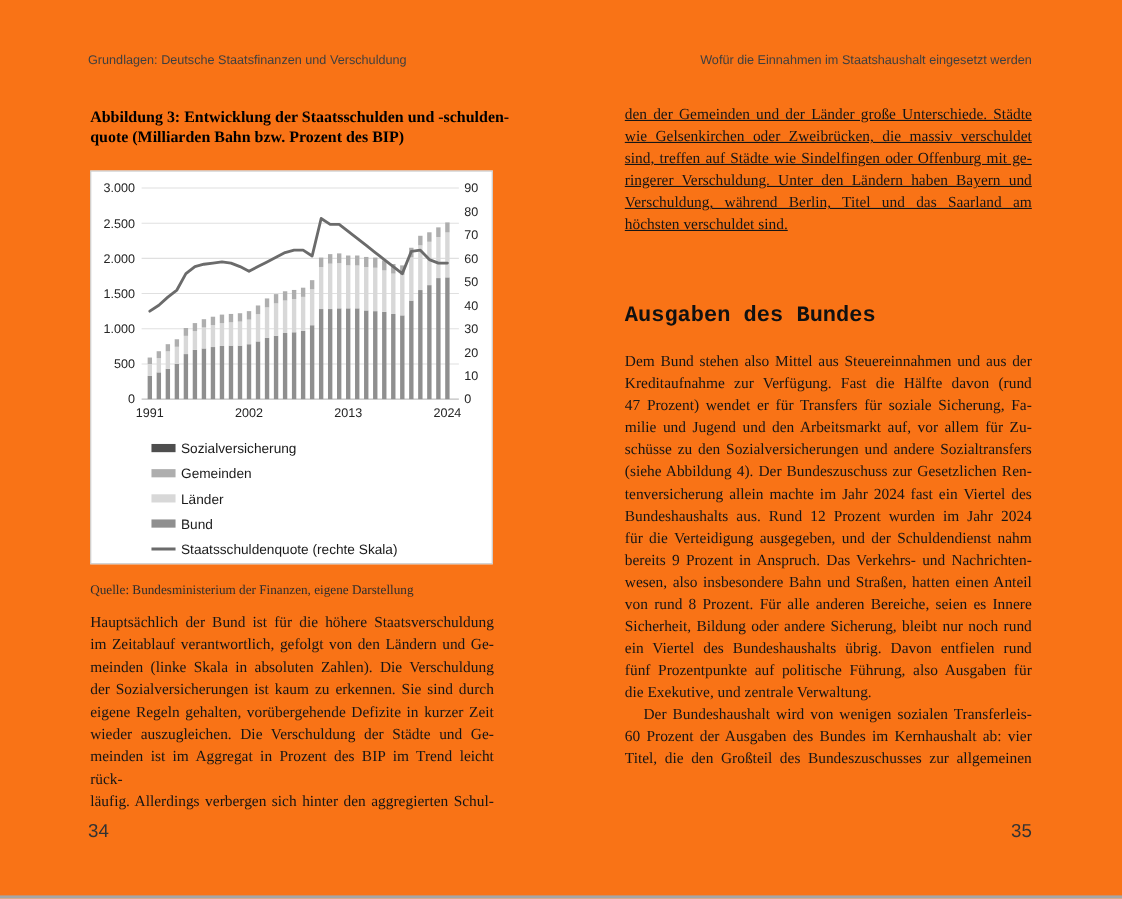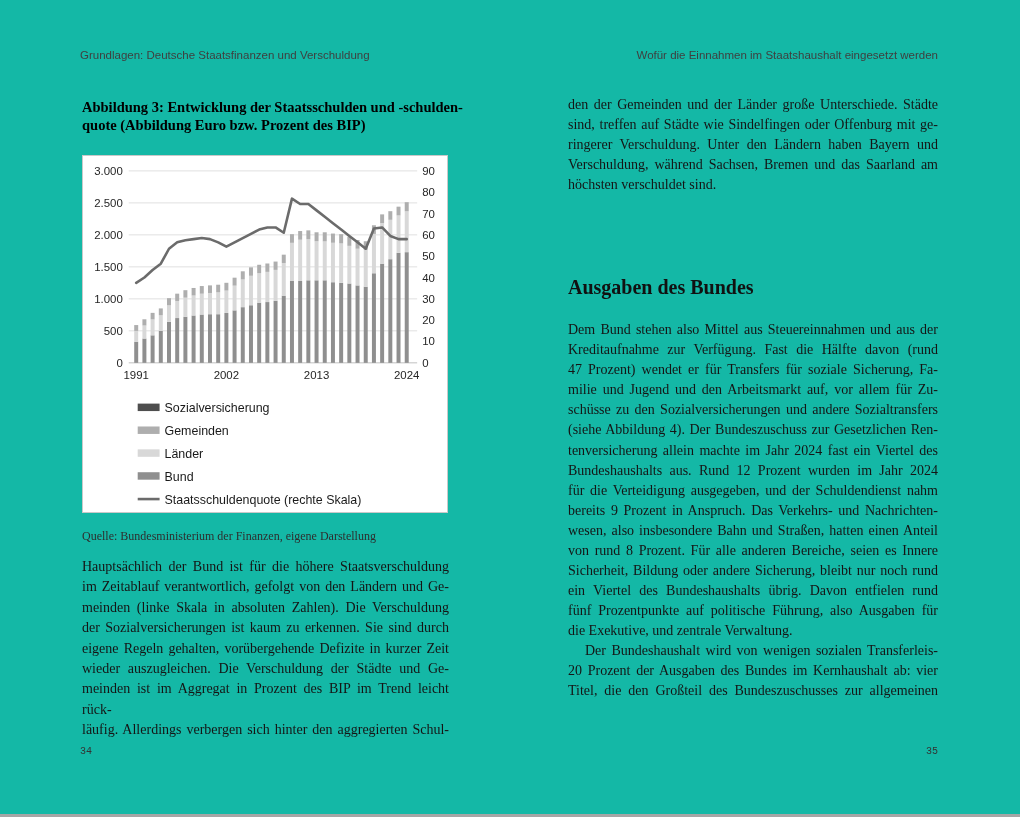--- a/index.html
+++ b/index.html
@@ -1,58 +1,58 @@
 <!DOCTYPE html>
 <html><head>
 <meta charset="utf-8">
 <style>
   html,body{margin:0;padding:0;background:#ffffff;}
-  .screen{position:relative;width:1020px;height:817px;background:#14b8a6;overflow:hidden;
+  .screen{position:relative;width:1020px;height:817px;background:#f97316;overflow:hidden;
           font-family:"Liberation Serif","DejaVu Serif",serif;color:#151515;}
   .running-head{position:absolute;font-family:"Liberation Sans","DejaVu Sans",sans-serif;
                 font-size:11.5px;color:#3f3f3f;white-space:nowrap;}
   .rh-left{left:80px;top:49px;}
   .rh-right{right:82px;top:49px;text-align:right;}
   .fig-title{position:absolute;left:82px;top:99px;width:395px;font-weight:bold;
              font-size:14.5px;line-height:17.5px;color:#000;}
   .fig-title .tline{white-space:nowrap;}
   .chart-box{position:absolute;left:82px;top:155px;width:366px;height:358px;
              border:1px solid #c9c9c9;box-sizing:border-box;background:#fff;}
   .chart-box svg{width:100%;height:100%;display:block;}
   .tick{font-family:"Liberation Sans","DejaVu Sans",sans-serif;font-size:11.5px;fill:#262626;}
   .legend-text{font-family:"Liberation Sans","DejaVu Sans",sans-serif;font-size:12.5px;fill:#1a1a1a;}
   .source{position:absolute;left:82px;top:529px;font-size:12px;color:#2e2e2e;white-space:nowrap;}
   .body-col{position:absolute;font-size:14px;color:#151515;}
   .left-body{left:82px;top:557px;width:367px;line-height:20.4px;}
-  .rp1{left:568px;top:95px;width:370px;line-height:20.1px;}
+  .rp1{left:568px;top:95px;width:370px;line-height:20.1px;text-decoration:underline;}
   .rp2{left:568px;top:320px;width:370px;line-height:20.1px;}
   .rp3{left:568px;top:641px;width:370px;line-height:20.1px;}
   .tl{text-align:justify;text-align-last:justify;}
   .tl.end{text-align:right;text-align-last:left;}
   .tl.ind{text-indent:17px;}
   .section-heading{position:absolute;left:568px;top:276px;margin:0;
-                   font-family:Liberation Serif, serif;
+                   font-family:Liberation Mono, monospace;
                    font-weight:700;font-size:20px;color:#111;white-space:nowrap;}
-  .pagenum{position:absolute;font-family:Liberation Mono, monospace;
-           font-size:10px;color:#333;}
+  .pagenum{position:absolute;font-family:Liberation Sans, sans-serif;
+           font-size:17px;color:#333;}
   .pn-left{left:80px;top:746px;}
   .pn-right{right:82px;top:746px;}
   .bottom-bar{position:absolute;left:0;bottom:0;width:100%;height:3px;background:#a6a6a6;}
 </style>
 </head>
 <body>
 
 <div class="screen">
 
   <div class="running-head rh-left">Grundlagen: Deutsche Staatsfinanzen und Verschuldung</div>
   <div class="running-head rh-right">Wofür die Einnahmen im Staatshaushalt eingesetzt werden</div>
 
   <div class="fig-title" id="fig-title">
       <div class="tline">Abbildung 3: Entwicklung der Staatsschulden und -schulden-</div>
-      <div class="tline">quote (Abbildung Euro bzw. Prozent des BIP)</div>
+      <div class="tline">quote (Milliarden Bahn bzw. Prozent des BIP)</div>
     </div>
 
   <div class="chart-box">
     <svg id="chart-svg" viewBox="0 0 366 358" preserveAspectRatio="none">
         <line x1="46" x2="336" y1="208" y2="208" stroke="#bfbfbf" stroke-width="1"></line>
         <text x="40" y="212" text-anchor="end" class="tick">0</text>
         <line x1="46" x2="336" y1="175.83333333333331" y2="175.83333333333331" stroke="#e0e0e0" stroke-width="1"></line>
         <text x="40" y="179.83333333333331" text-anchor="end" class="tick">500</text>
         <line x1="46" x2="336" y1="143.66666666666666" y2="143.66666666666666" stroke="#e0e0e0" stroke-width="1"></line>
         <text x="40" y="147.66666666666666" text-anchor="end" class="tick">1.000</text>
@@ -238,23 +238,24 @@
       <div class="tl">eigene Regeln gehalten, vorübergehende Defizite in kurzer Zeit</div>
       <div class="tl">wieder auszugleichen. Die Verschuldung der Städte und Ge-</div>
       <div class="tl">meinden ist im Aggregat in Prozent des BIP im Trend leicht rück-</div>
       <div class="tl">läufig. Allerdings verbergen sich hinter den aggregierten Schul-</div>
     </div>
 
   <div class="pagenum pn-left">34</div>
 
   <div class="body-col rp1" id="right-p1">
       <div class="tl">den der Gemeinden und der Länder große Unterschiede. Städte</div>
+      <div class="tl">wie Gelsenkirchen oder Zweibrücken, die massiv verschuldet</div>
       <div class="tl">sind, treffen auf Städte wie Sindelfingen oder Offenburg mit ge-</div>
       <div class="tl">ringerer Verschuldung. Unter den Ländern haben Bayern und</div>
-      <div class="tl">Verschuldung, während Sachsen, Bremen und das Saarland am</div>
+      <div class="tl">Verschuldung, während Berlin, Titel und das Saarland am</div>
       <div class="tl end">höchsten verschuldet sind.</div>
     </div>
 
   <h2 class="section-heading">Ausgaben des Bundes</h2>
 
   <div class="body-col rp2" id="right-p2">
       <div class="tl">Dem Bund stehen also Mittel aus Steuereinnahmen und aus der</div>
       <div class="tl">Kreditaufnahme zur Verfügung. Fast die Hälfte davon (rund</div>
       <div class="tl">47 Prozent) wendet er für Transfers für soziale Sicherung, Fa-</div>
       <div class="tl">milie und Jugend und den Arbeitsmarkt auf, vor allem für Zu-</div>
@@ -266,20 +267,20 @@
       <div class="tl">bereits 9 Prozent in Anspruch. Das Verkehrs- und Nachrichten-</div>
       <div class="tl">wesen, also insbesondere Bahn und Straßen, hatten einen Anteil</div>
       <div class="tl">von rund 8 Prozent. Für alle anderen Bereiche, seien es Innere</div>
       <div class="tl">Sicherheit, Bildung oder andere Sicherung, bleibt nur noch rund</div>
       <div class="tl">ein Viertel des Bundeshaushalts übrig. Davon entfielen rund</div>
       <div class="tl">fünf Prozentpunkte auf politische Führung, also Ausgaben für</div>
       <div class="tl end">die Exekutive, und zentrale Verwaltung.</div>
     </div>
   <div class="body-col rp3" id="right-p3">
       <div class="tl ind">Der Bundeshaushalt wird von wenigen sozialen Transferleis-</div>
-      <div class="tl">20 Prozent der Ausgaben des Bundes im Kernhaushalt ab: vier</div>
+      <div class="tl">60 Prozent der Ausgaben des Bundes im Kernhaushalt ab: vier</div>
       <div class="tl">Titel, die den Großteil des Bundeszuschusses zur allgemeinen</div>
     </div>
 
   <div class="pagenum pn-right">35</div>
 
   <div class="bottom-bar"></div>
 </div>
 
 </body></html>

